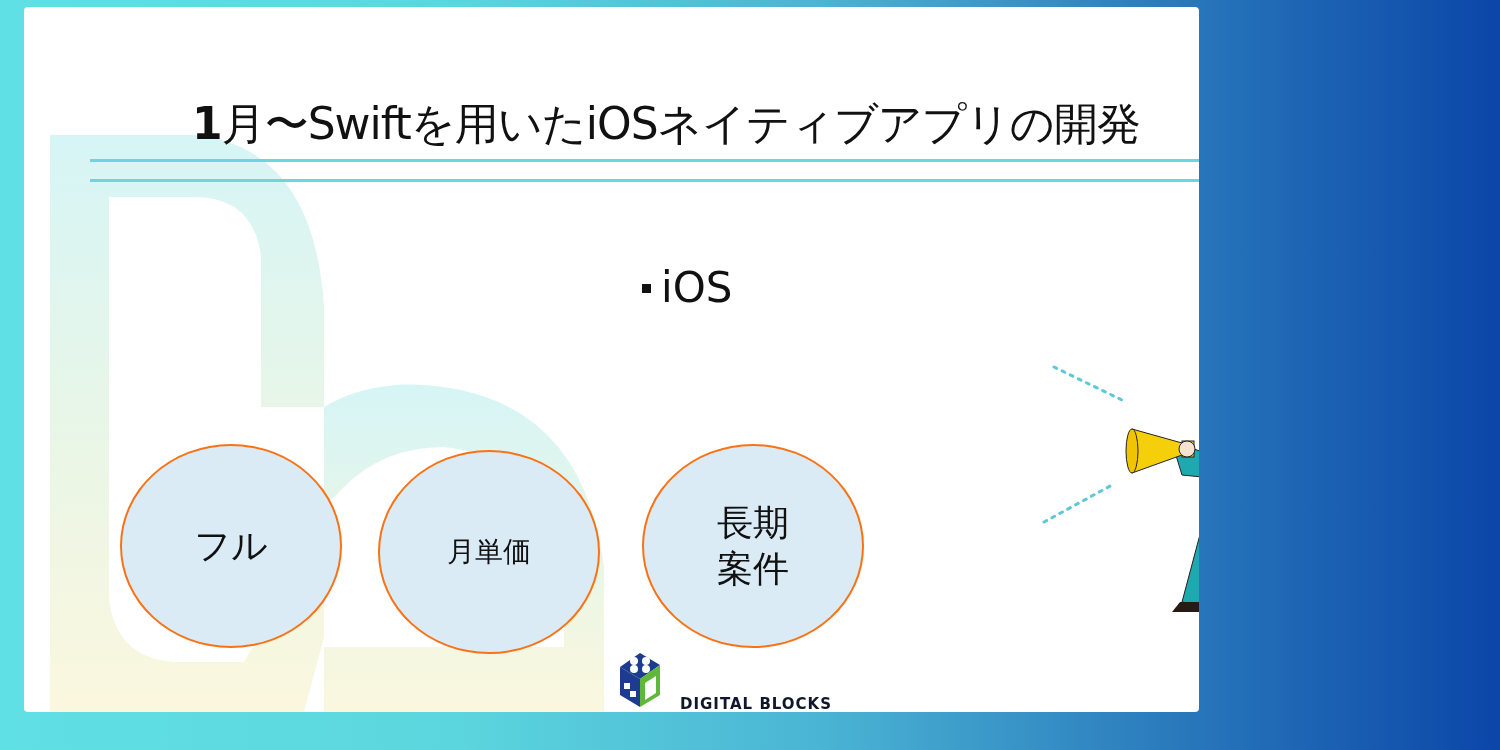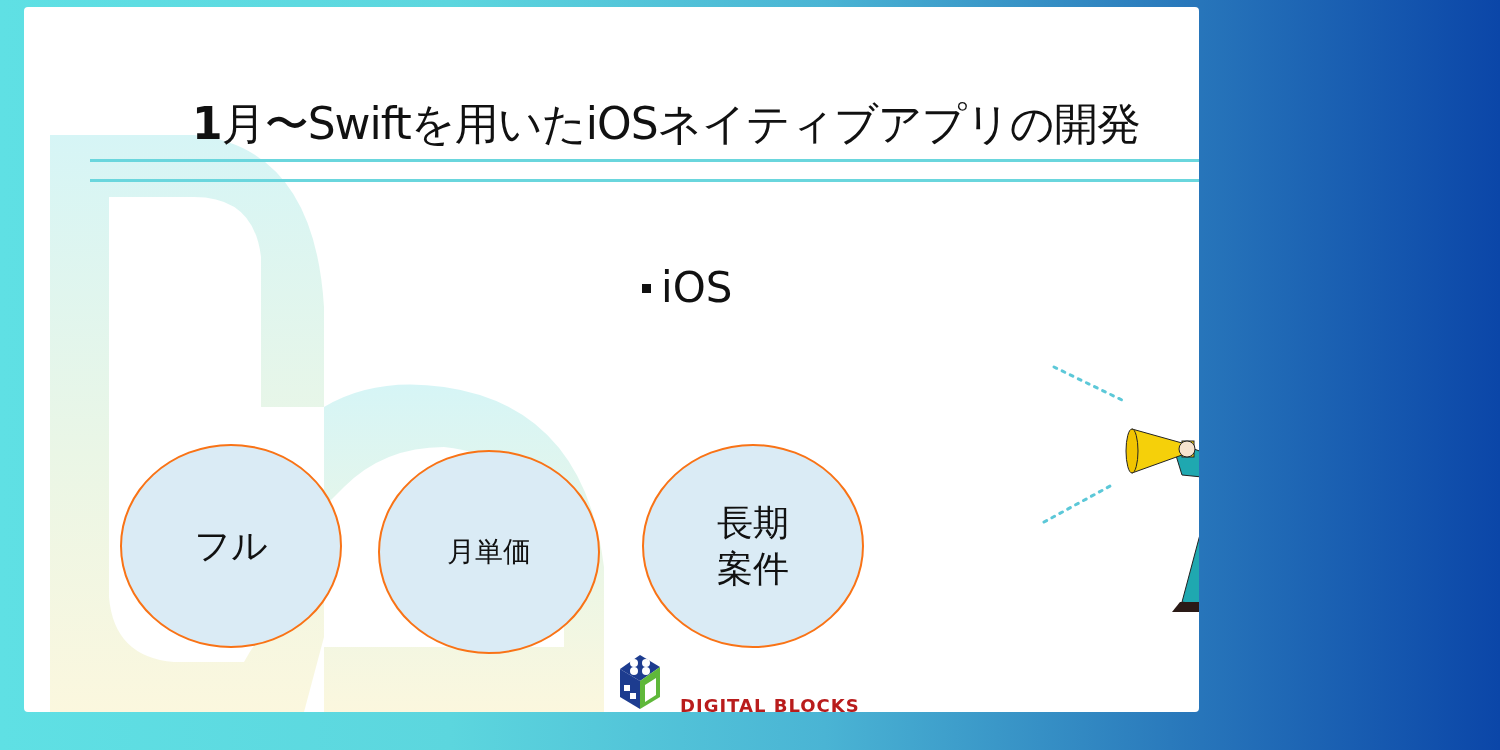--- a/index.html
+++ b/index.html
@@ -30,21 +30,21 @@
       background: #daebf5; border: 2px solid #f97316;
       display: flex; flex-direction: column; align-items: center; justify-content: center;
       color: #111; text-align: center;
     }
     .circle span { display: block; font-size: 36px; line-height: 46px; white-space: nowrap; }
     .circle.c2 span { font-size: 28px; line-height: 44px; }
     .c1 { left: 96px; top: 437px; }
     .c2 { left: 354px; top: 443px; }
     .c3 { left: 618px; top: 437px; }
     .logo { position: absolute; left: 588px; top: 640px; display: flex; align-items: center; }
-    .logo-text { font-size: 18px; font-weight: bold; color: #b91c1c; letter-spacing: 1px; margin-left: 10px; font-family: "DejaVu Sans", sans-serif; margin-top: 48px; }
+    .logo-text { font-size: 15px; font-weight: bold; color: #0f172a; letter-spacing: 1px; margin-left: 10px; font-family: "DejaVu Sans", sans-serif; margin-top: 48px; }
     .illus { position: absolute; left: 1008px; top: 350px; width: 280px; height: 270px; }
   </style>
 </head>
 <body>
 
 <div class="card">
   <svg class="watermark" viewBox="0 0 700 705">
     <defs>
       <linearGradient id="wm" x1="0" y1="0" x2="0" y2="1">
         <stop offset="0" stop-color="#d6f5f6"></stop>

